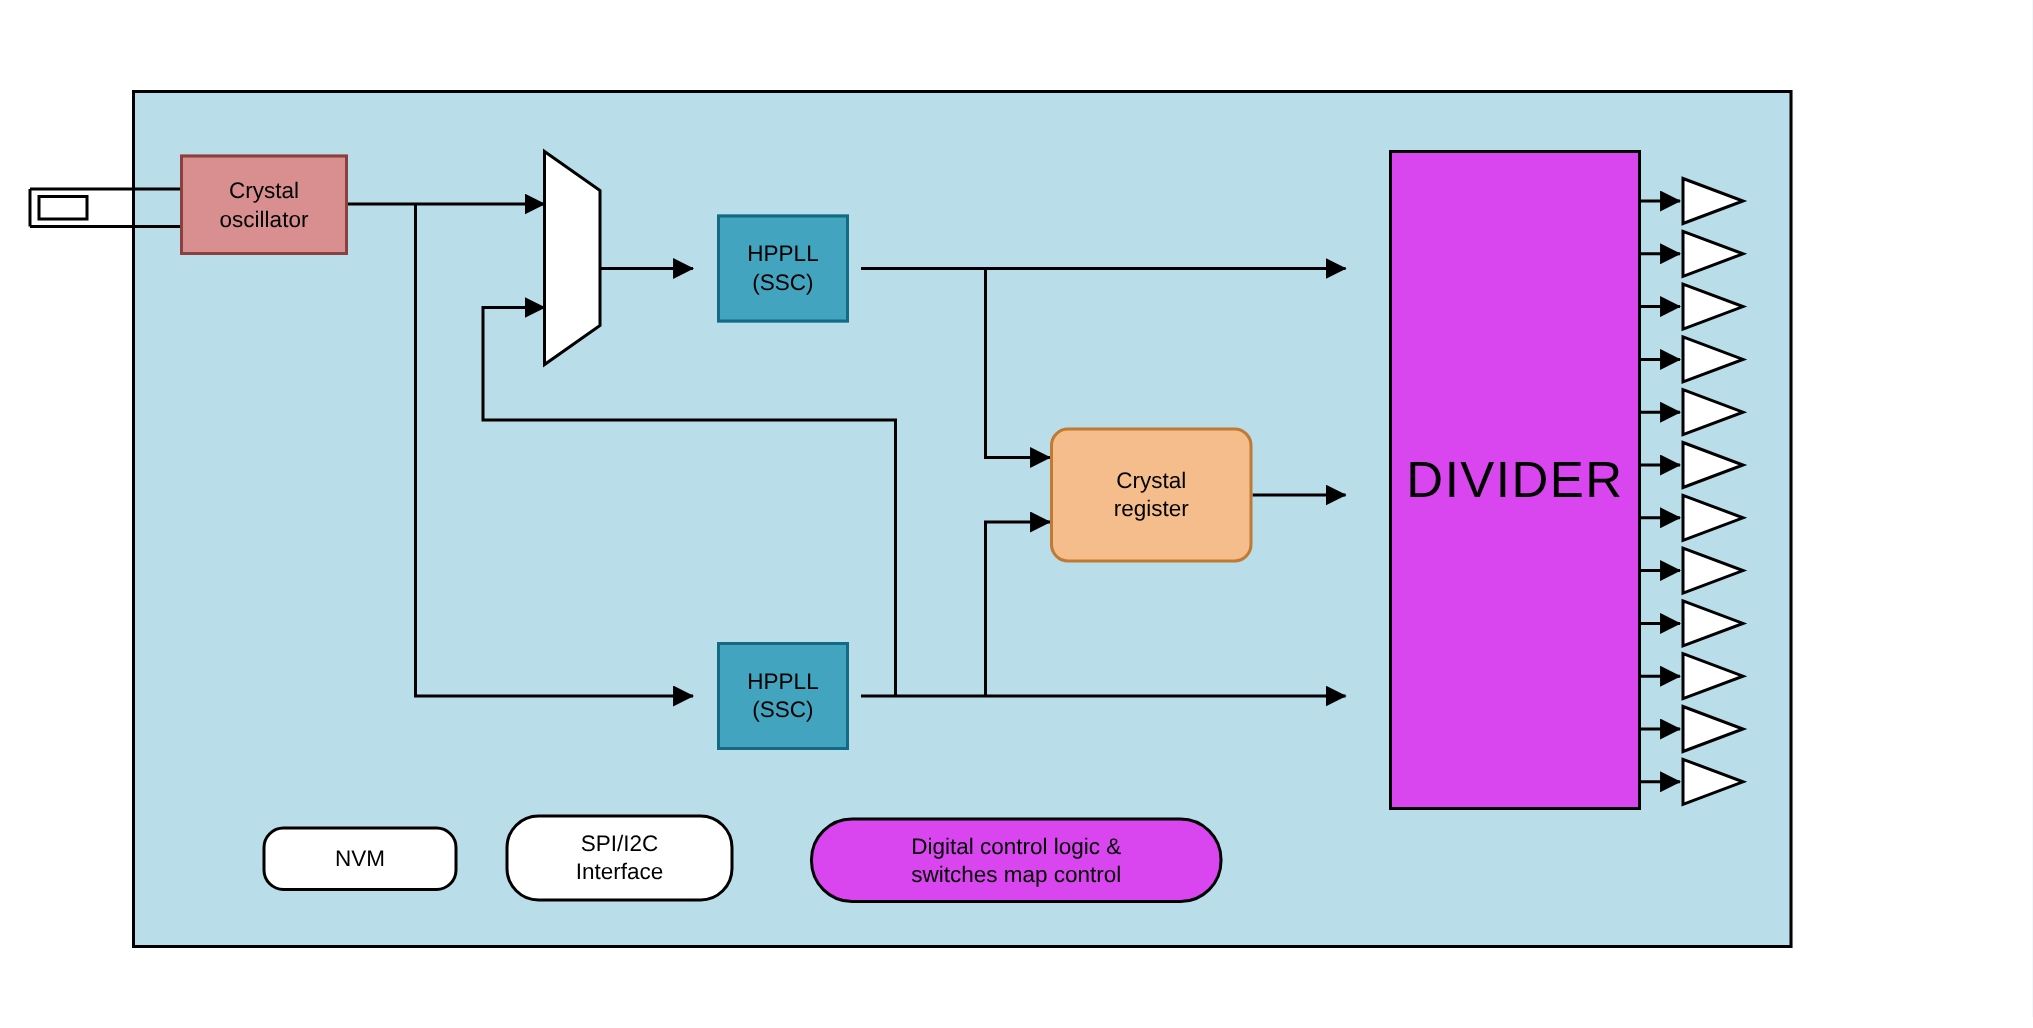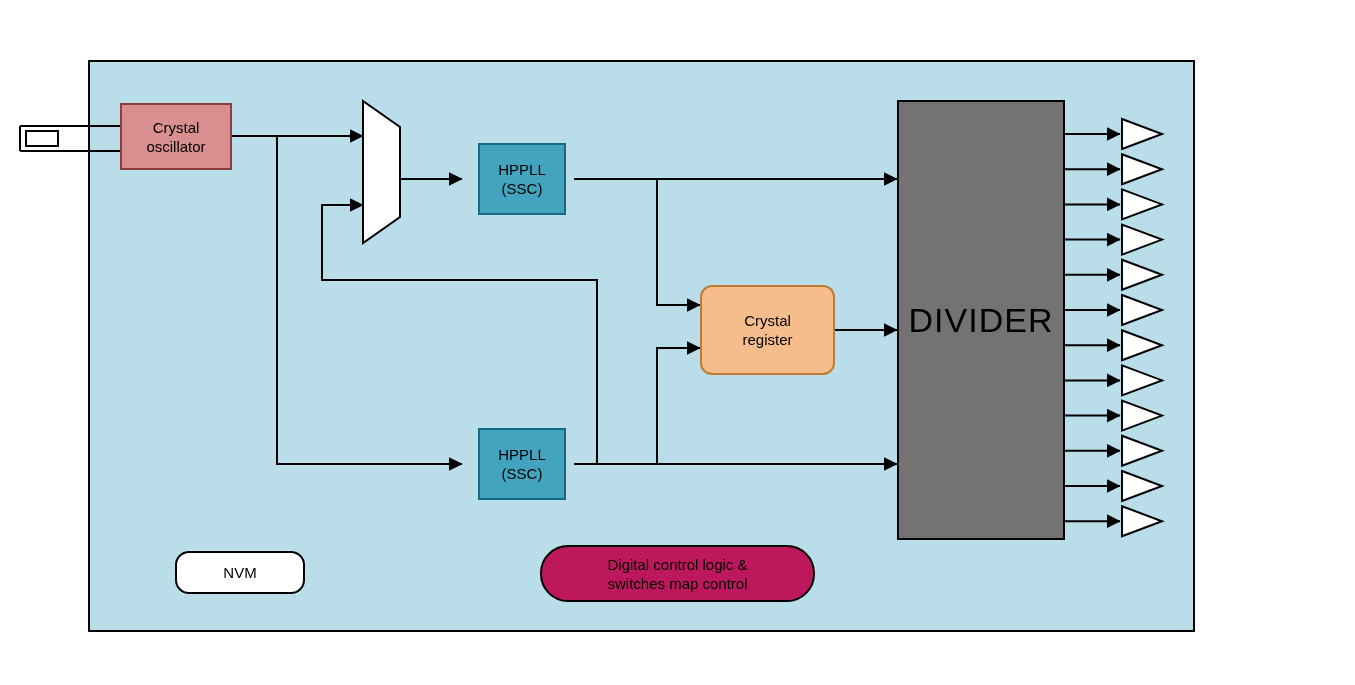--- a/index.html
+++ b/index.html
@@ -100,27 +100,31 @@
   <div id="hppll-bottom" class="block r10" style="background: rgb(67, 164, 191); border-color: rgb(19, 106, 130);">
     <span>HPPLL</span>
     <span>(SSC)</span>
   </div>
 
   <div id="flex-switches" class="block" style="background: rgb(246, 189, 140); border-color: rgb(192, 122, 51);">
     <span>Crystal</span>
     <span>register</span>
   </div>
 
-  <div id="divider-box" class="block" style="background: #737373; border-color: rgb(0, 0, 0);">
+  <div id="divider-box" class="block" style="background: #d946ef; border-color: rgb(0, 0, 0); margin-left: 29px;">
     <span>DIVIDER</span>
   </div>
 
   <div id="nvm-box" class="block r14" style="background: rgb(255, 255, 255); border-color: rgb(0, 0, 0);">
     <span>NVM</span>
   </div>
 
+  <div id="spi-box" class="block r22" style="background: rgb(255, 255, 255); border-color: rgb(0, 0, 0);">
+    <span>SPI/I2C</span>
+    <span>Interface</span>
+  </div>
 
-  <div id="digital-box" class="block r28" style="background: #be185d; border-color: rgb(0, 0, 0);">
+  <div id="digital-box" class="block r28" style="background: #d946ef; border-color: rgb(0, 0, 0);">
     <span>Digital control logic &amp;</span>
     <span>switches map control</span>
   </div>
 
 </div>
 
 </body></html>

